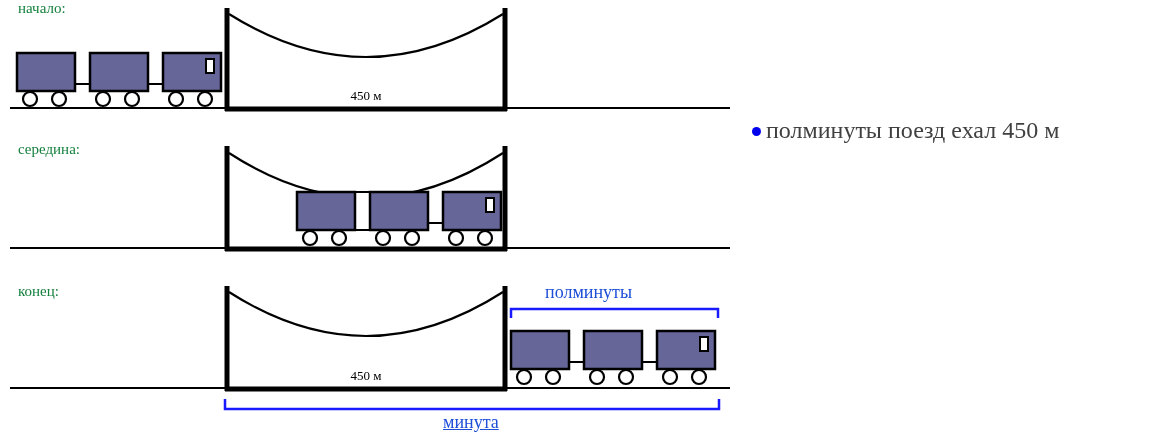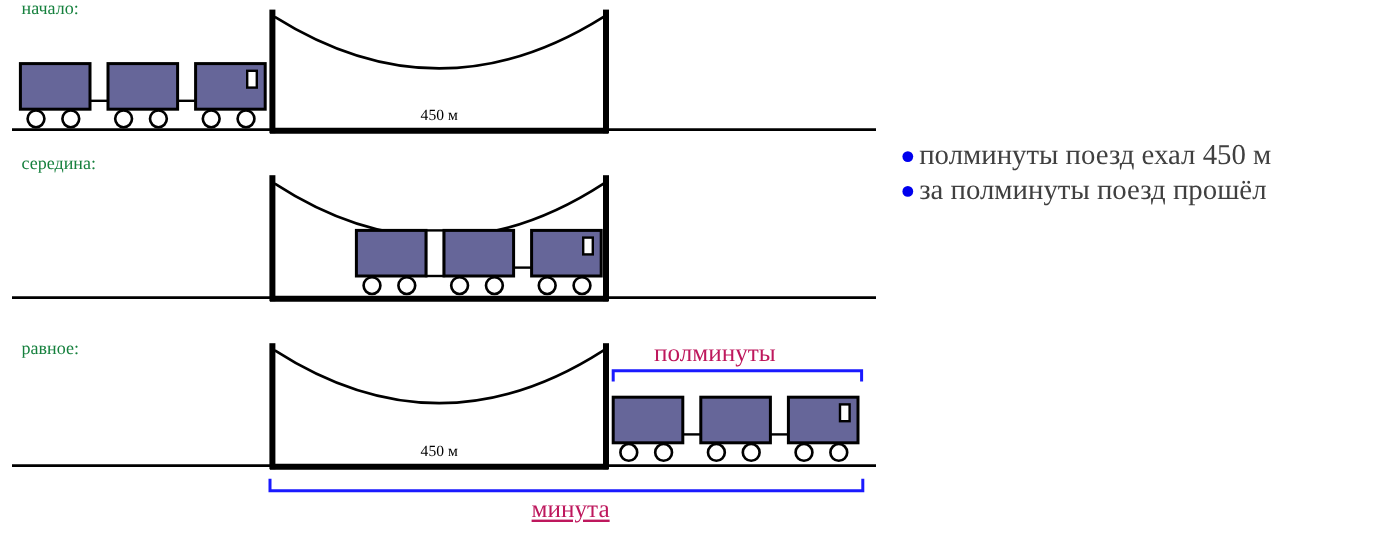--- a/index.html
+++ b/index.html
@@ -13,28 +13,28 @@
   .coupler { stroke: #000; stroke-width: 2; }
   .ground { stroke: #000; stroke-width: 2.2; }
   .pillar { stroke: #000; stroke-width: 5; }
   .deck { stroke: #000; stroke-width: 5; }
   .arc { fill: none; stroke: #000; stroke-width: 2.2; }
   .bracket { fill: none; stroke: #1a1aff; stroke-width: 2.5; }
   .notes { position: absolute; left: 752px; top: 116px; font-size: 24px; line-height: 29px; color: #404040; }
   .note { white-space: nowrap; }
   .bullet { display: inline-block; width: 9px; height: 9px; border-radius: 50%; background: #0000ee; margin-right: 5px; vertical-align: 2px; }
   .dots { color: #ff2020; letter-spacing: 4px; }
-  .blue-label { position: absolute; color: #be185d; font-size: 21px; }
+  .blue-label { position: absolute; color: #1d4ed8; font-size: 18px; }
 </style>
 </head>
 <body>
 
 <div class="stage-label" style="left:18px; top:0px;">начало:</div>
-<div class="stage-label" style="left:18px; top:129px;">середина:</div>
-<div class="stage-label" style="left:18px; top:283px;">равное:</div>
+<div class="stage-label" style="left:18px; top:141px;">середина:</div>
+<div class="stage-label" style="left:18px; top:283px;">конец:</div>
 
 <svg id="diagram" width="1150" height="444" viewBox="0 0 1150 444">
 
   <g>
     <line class="ground" x1="10" y1="108" x2="730" y2="108"></line>
 
     <g>
       <line class="pillar" x1="227" y1="8" x2="227" y2="111"></line>
       <line class="pillar" x1="505" y1="8" x2="505" y2="111"></line>
       <line class="deck" x1="225" y1="109" x2="507" y2="109"></line>
@@ -118,16 +118,13 @@
   </g>
 </svg>
 
 <div class="blue-label" style="left:545px; top:282px;">полминуты</div>
 <div class="blue-label" style="left:443px; top:412px;text-decoration:underline;">минута</div>
 
 <div class="notes">
   <div class="note">
     <span class="bullet"></span><span>полминуты поезд ехал 450 м</span>
   </div>
-  <div class="note">
-    <span class="bullet"></span><span>за полминуты поезд прошёл</span>
-  </div>
 </div>
 
 </body></html>

